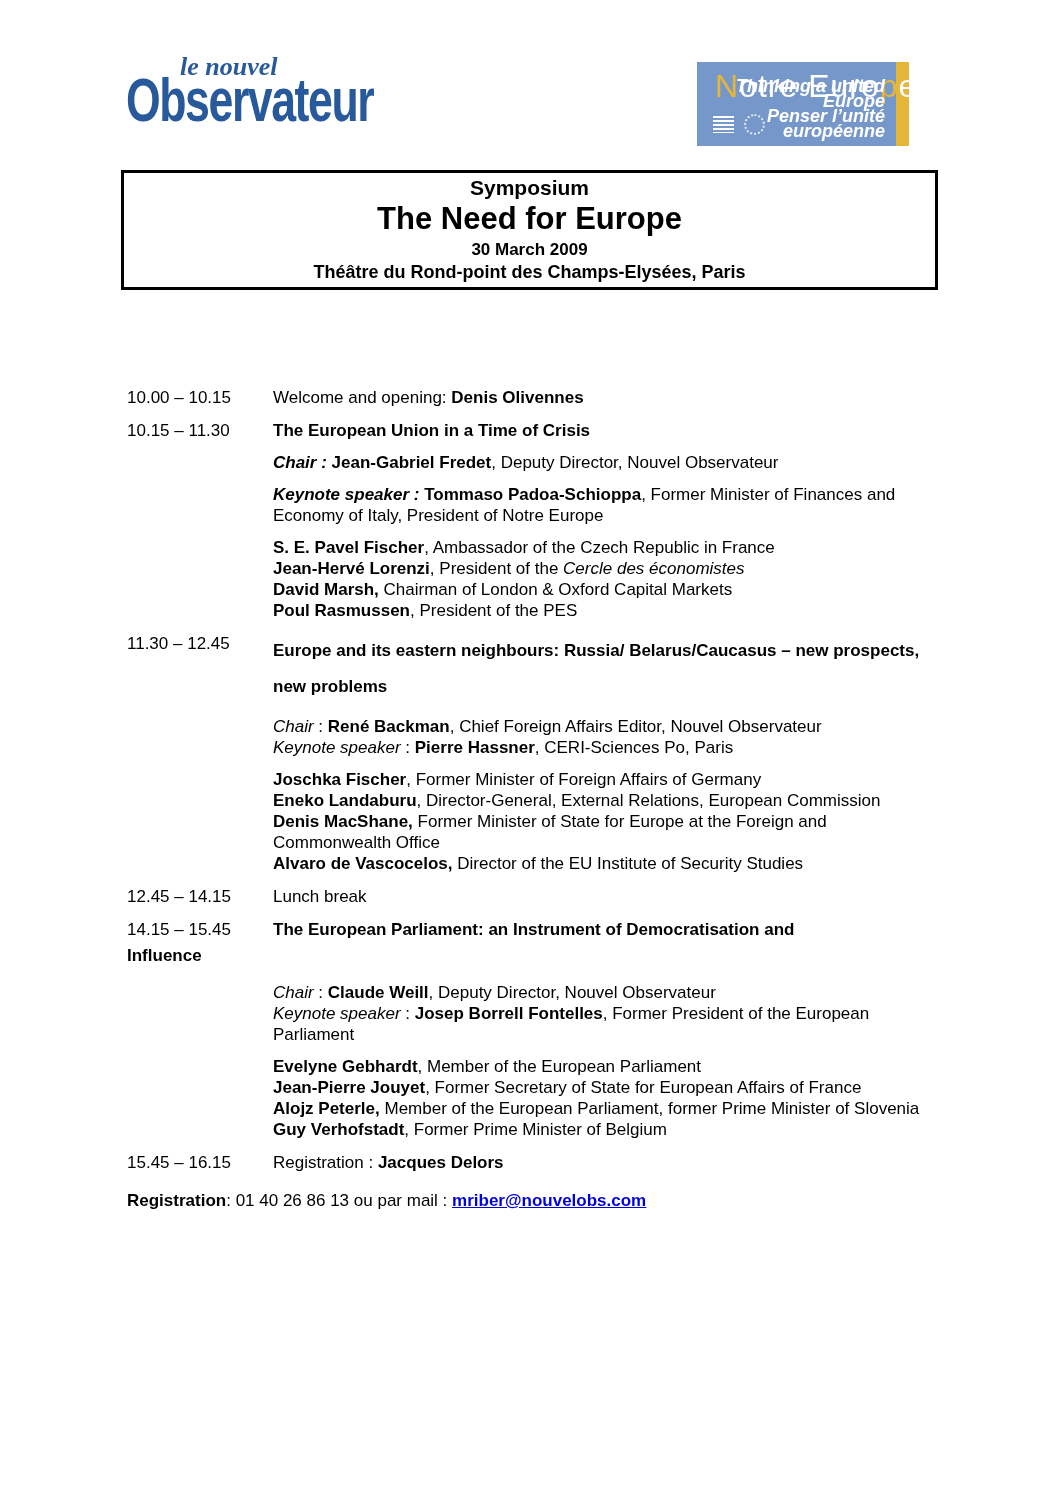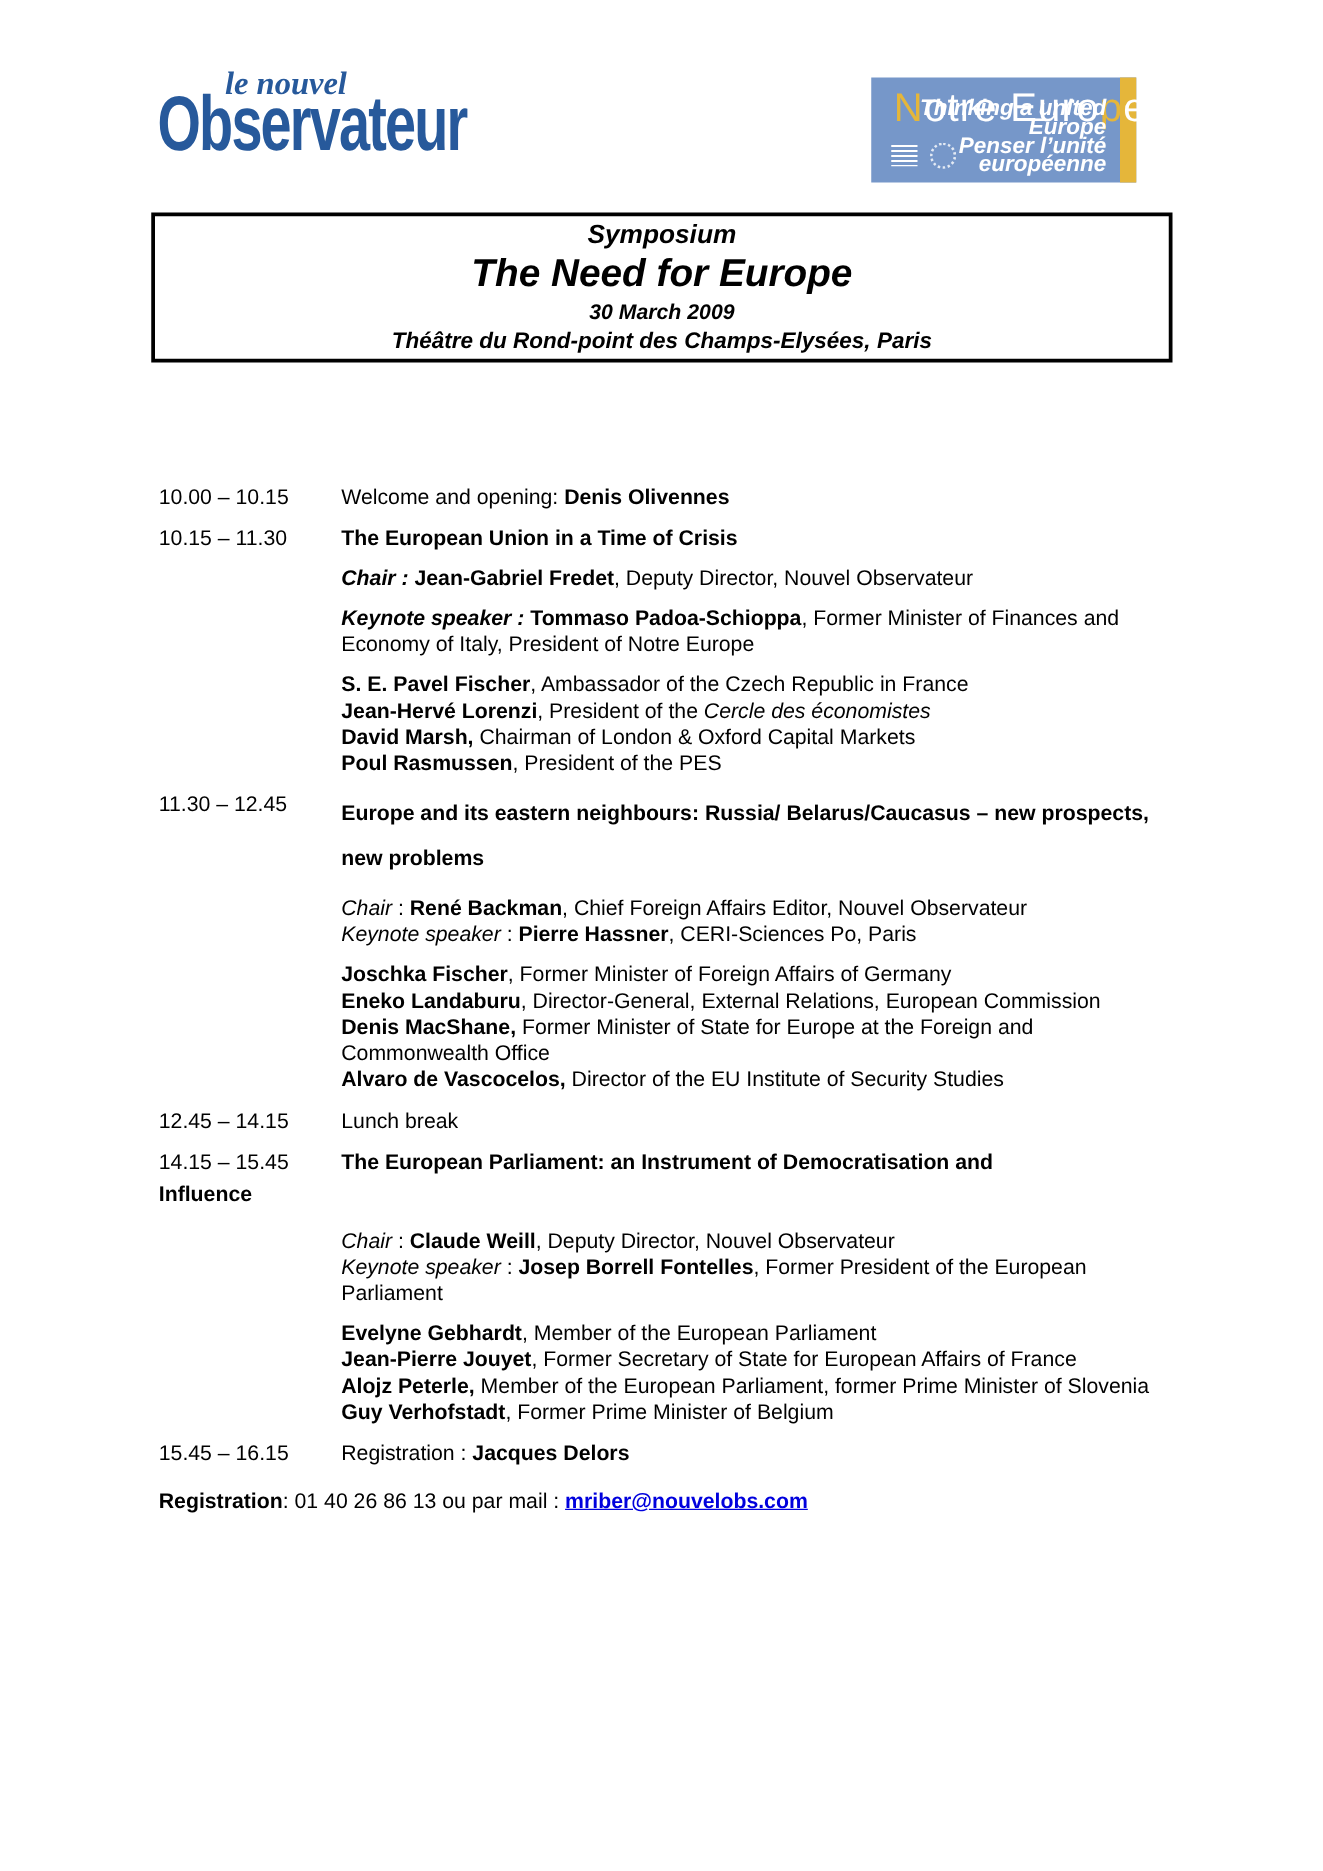--- a/index.html
+++ b/index.html
@@ -20,21 +20,21 @@
   .ne-title .y{color:var(--ne-gold,#e9c23f);}
   .ne-tags{position:absolute;right:24px;bottom:7px;text-align:right;color:#fff;font-style:italic;
            font-weight:bold;font-size:18px;line-height:15px;}
   .ne-flag{position:absolute;left:16px;bottom:13px;width:21px;height:17px;
            background:repeating-linear-gradient(to bottom,#fff 0 2px,rgba(255,255,255,0) 2px 4px);}
   .ne-stars{position:absolute;left:47px;bottom:11px;width:17px;height:17px;border:2px dotted rgba(255,255,255,.8);
             border-radius:50%;}
 
   
   .title-box{position:absolute;left:121px;top:170px;width:817px;height:120px;border:3px solid #000;
-             box-sizing:border-box;text-align:center;font-style:italic;}
+             box-sizing:border-box;text-align:center;}
   .tb-kicker{font-weight:bold;font-size:21px;margin-top:3px;}
   .tb-title{font-weight:bold;font-size:31px;margin-top:1px;}
   .tb-date{font-weight:bold;font-size:17px;margin-top:3px;}
   .tb-venue{font-weight:bold;font-size:18px;margin-top:2px;}
 
   
   .draft{position:absolute;left:0;top:344px;width:1058px;text-align:center;font-weight:bold;font-size:18px;}
   .programme{position:absolute;left:127px;top:387px;width:811px;font-size:17px;line-height:21px;}
   .prog-row{display:flex;margin-bottom:12px;}
   .prog-time{flex:0 0 146px;width:146px;}

